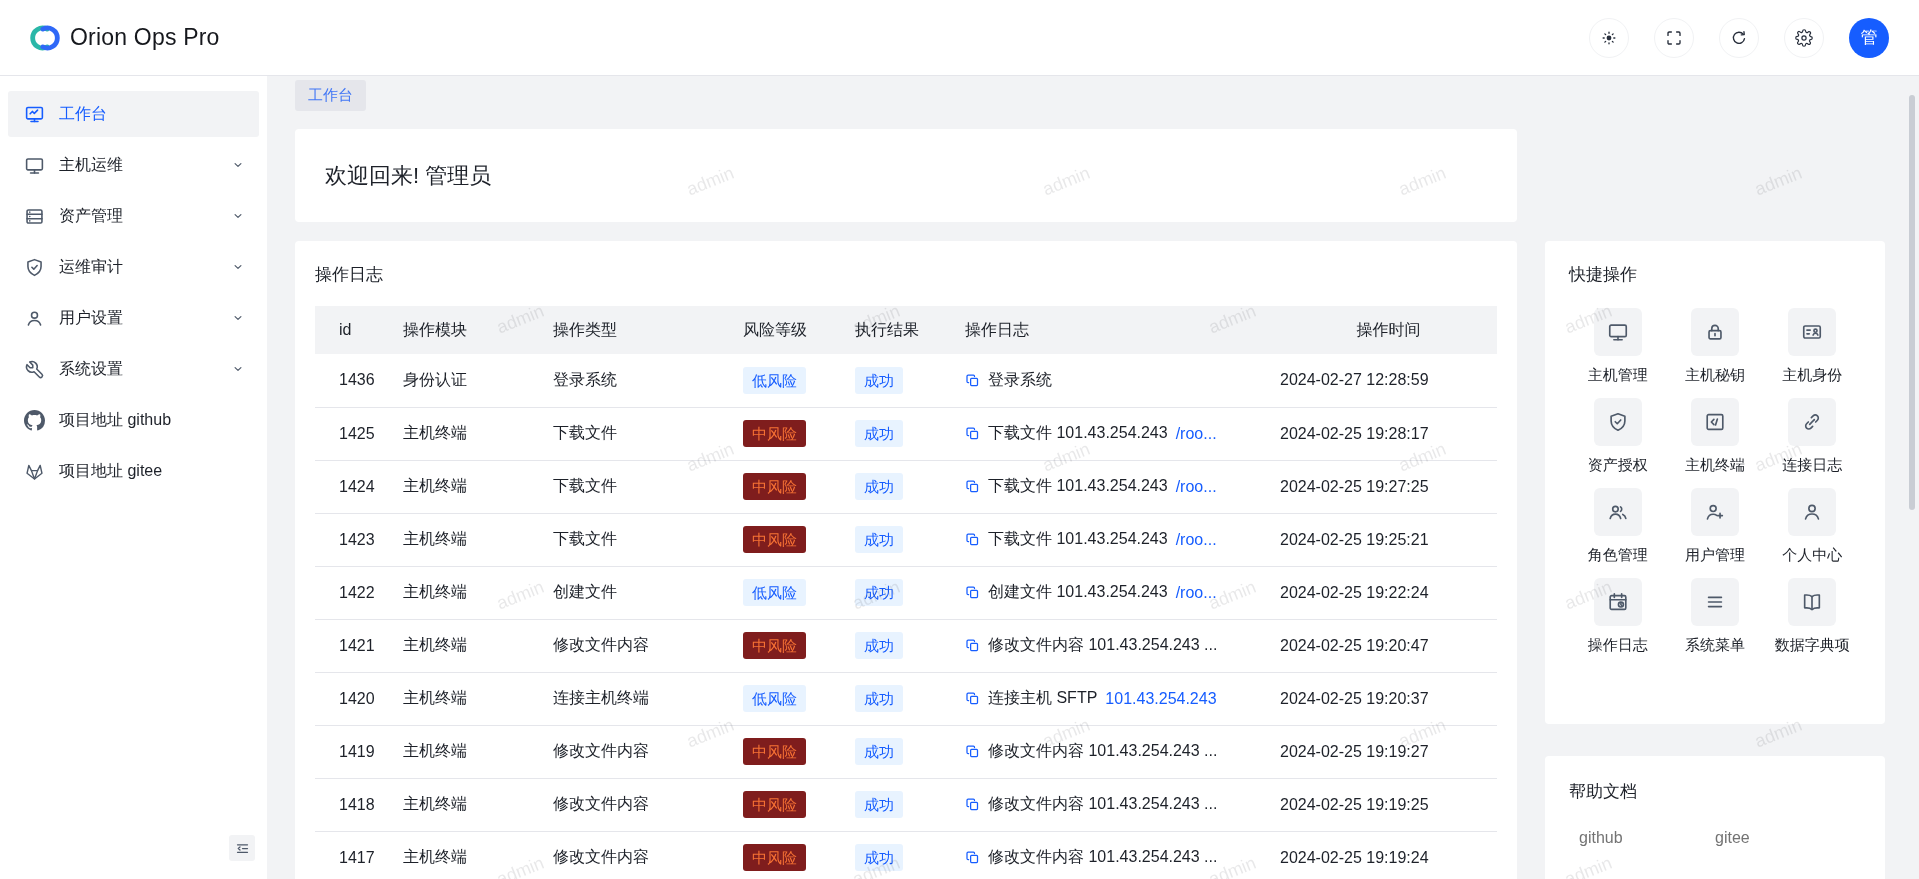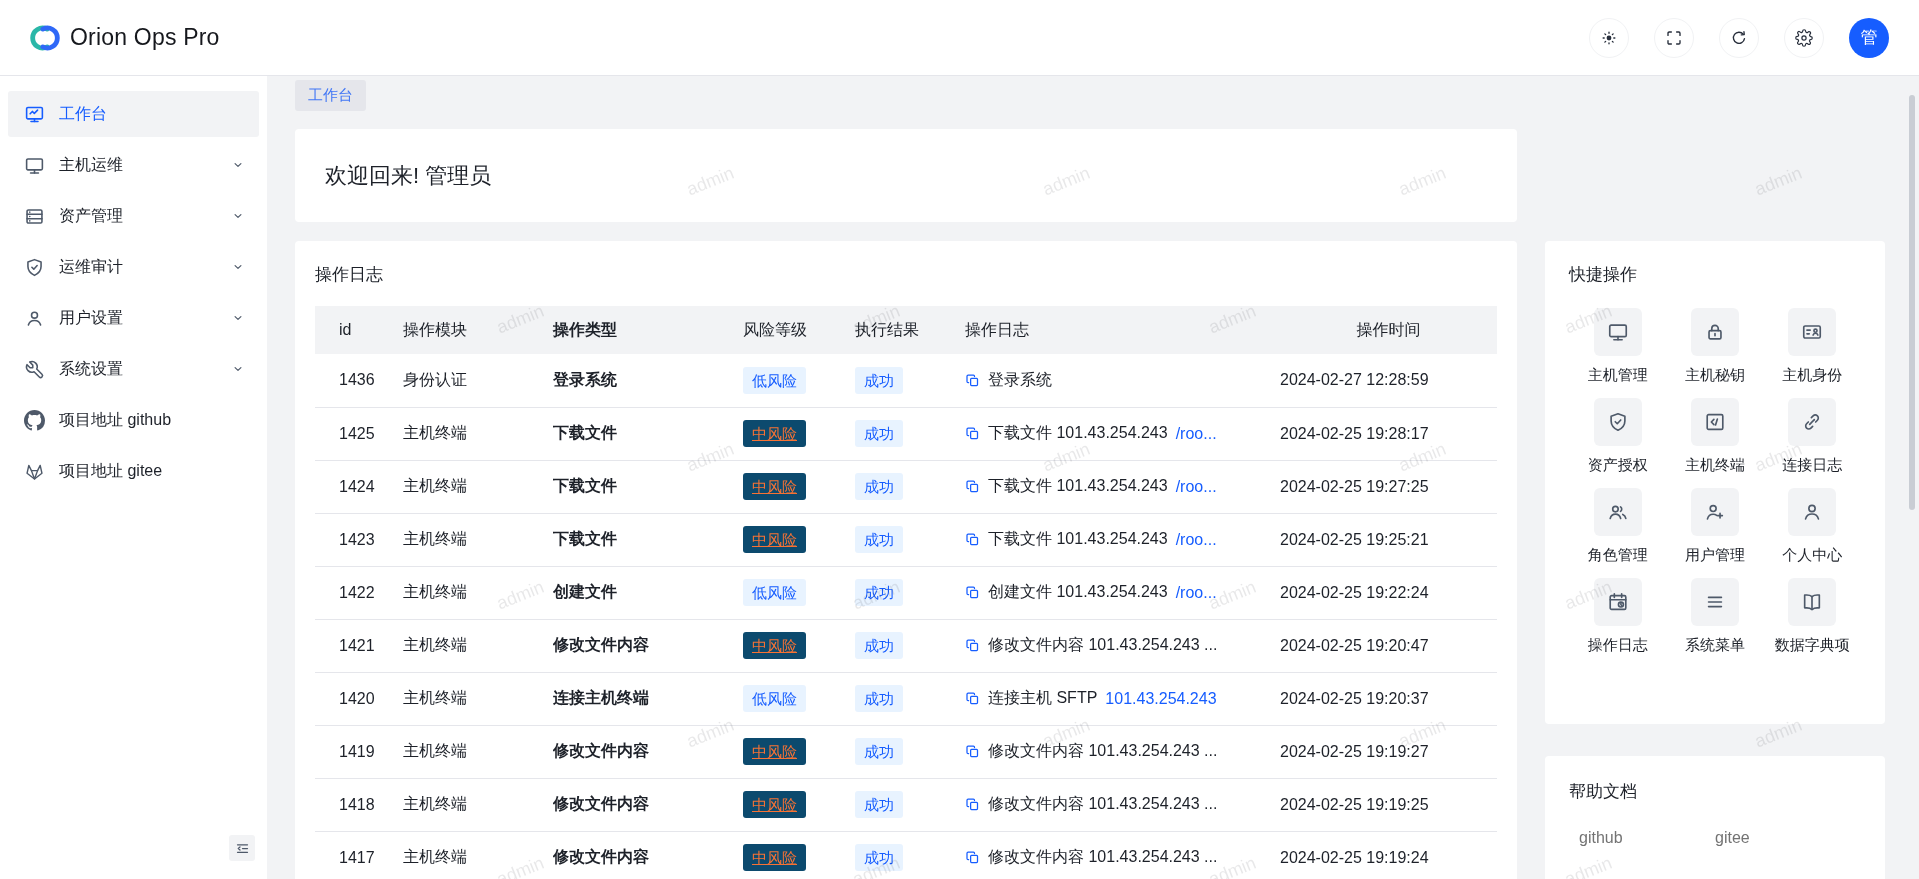--- a/index.html
+++ b/index.html
@@ -71,31 +71,31 @@
   .section-title { font-size:17px; font-weight:500; color:#1d2129; }
   .log-card .section-title { margin-bottom:20px; }
 
   table { width:100%; border-collapse:collapse; font-size:16px; table-layout:fixed; }
   th {
     background:#f2f3f5; height:48px; font-weight:500; text-align:left; color:#1d2129;
   }
   td { height:53px; border-bottom:1px solid #e5e6eb; color:#1d2129; white-space:nowrap; overflow:hidden; }
   .c-id    { width:88px;  }
   .c-mod   { width:150px; }
-  .c-type  { width:190px;font-weight:bold; }
+  .c-type  { width:190px; }
   .c-risk  { width:112px; }
   .c-res   { width:110px; }
   .c-log   { width:315px; }
   th.c-id, td.c-id { padding-left:24px; }
   th.c-time { text-align:center; }
   td.c-time { padding-right:26px; }
 
   .badge { display:inline-block; font-size:15px; line-height:1; padding:6px 9px; border-radius:3px; }
   .badge.low, .badge.success { color:#165dff; background:#e8f3ff; }
-  .badge.medium { color:#f77234; background:#0c4a6e;text-decoration:underline; }
+  .badge.medium { color:#f77234; background:#7f1d1d; }
 
   .log-cell { display:flex; align-items:center; gap:8px; overflow:hidden; }
   .copy-icon { width:15px; height:15px; color:#165dff; flex-shrink:0; cursor:pointer; }
   .copy-icon svg { width:15px; height:15px; }
   .log-text { white-space:nowrap; }
   .log-link { color:#165dff; cursor:pointer; white-space:nowrap; }
 
   
   .quick-card { padding:22px 24px 10px; height:483px; }
   .quick-grid { margin-top:22px; display:grid; grid-template-columns:repeat(3,1fr); row-gap:13px; }

